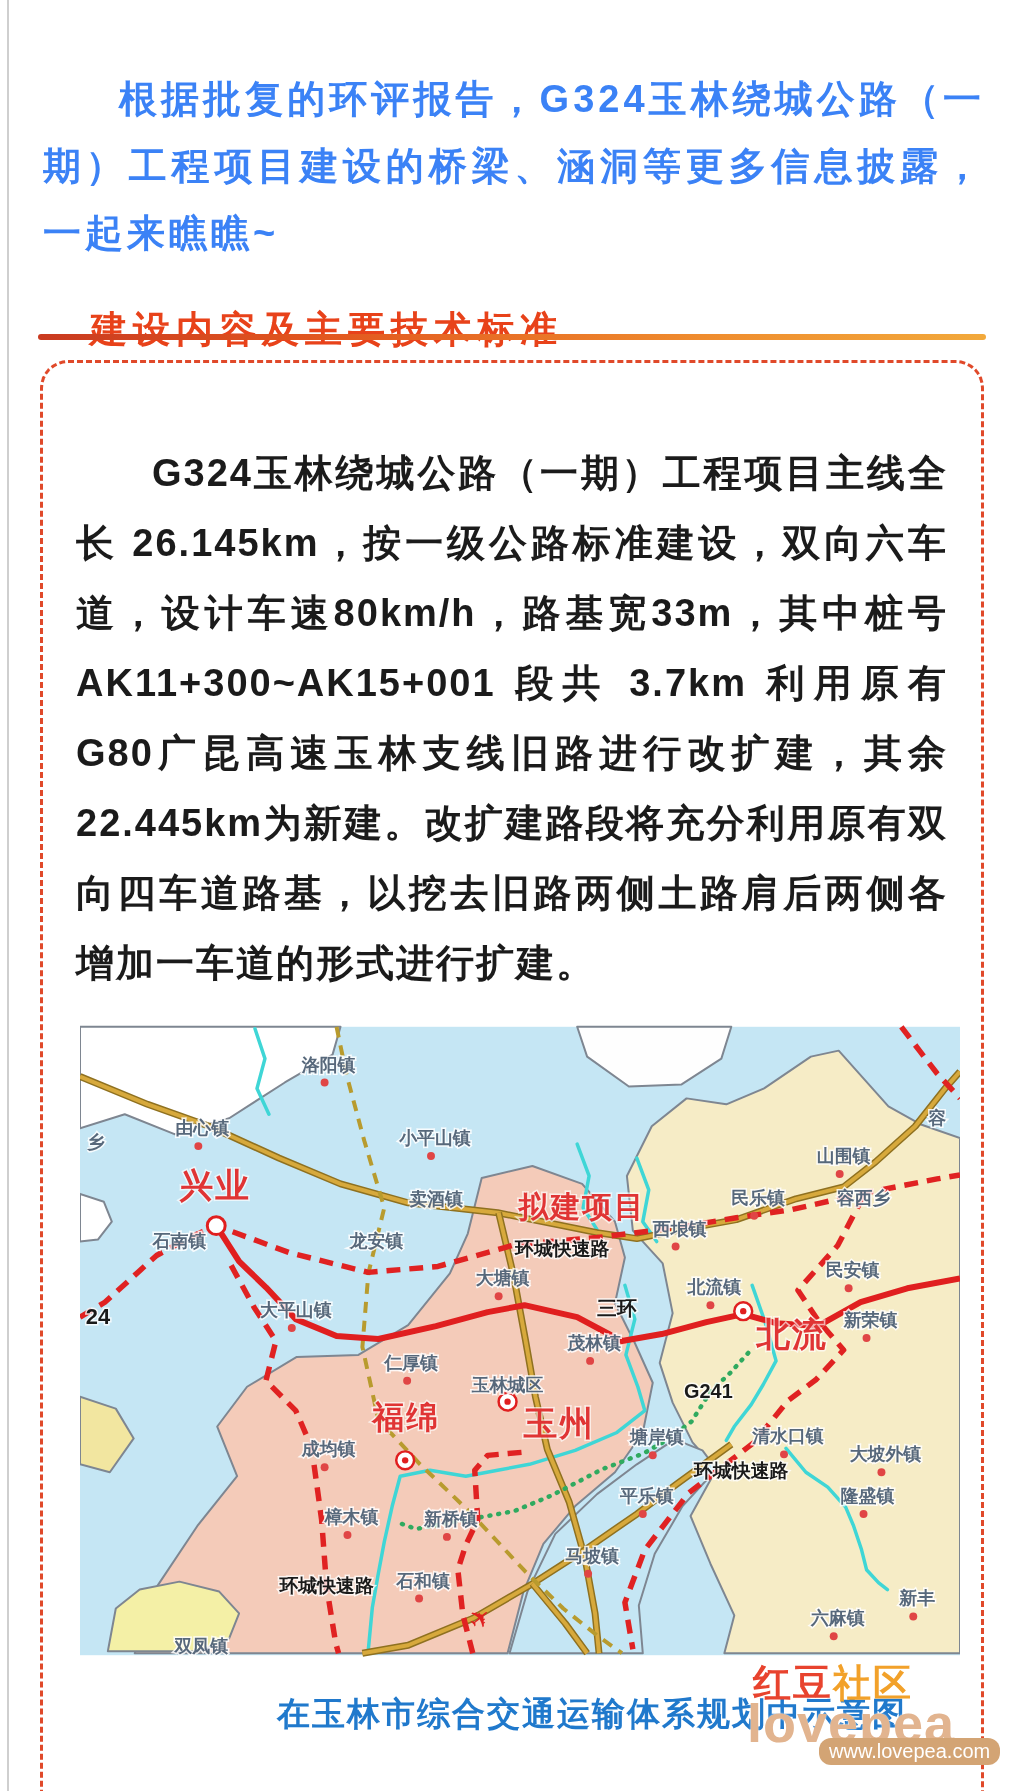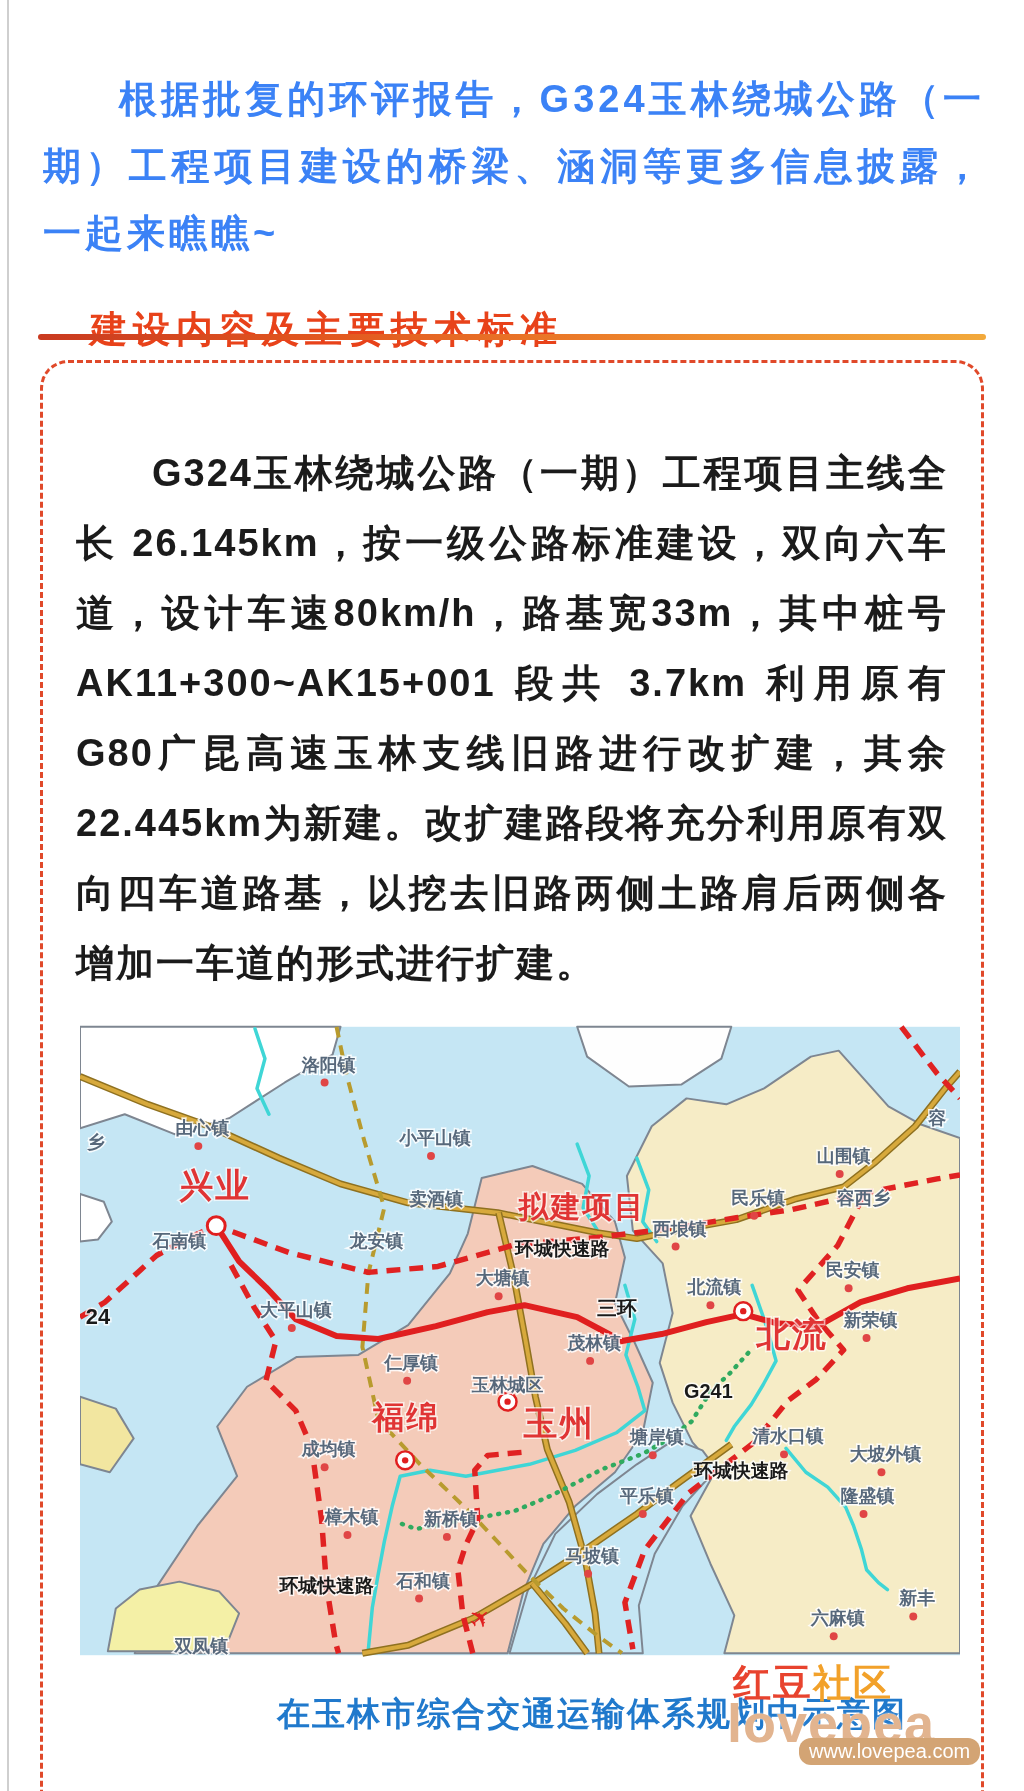--- a/index.html
+++ b/index.html
@@ -17,21 +17,21 @@
     line-height:70px;letter-spacing:2px;color:#1b1b1b;text-align:justify;text-indent:2em}
   .map-wrap{position:absolute;left:80px;top:1025px;width:880px;height:632px}
   .map-wrap svg{display:block}
   .t-town{font-size:18px;font-weight:700;fill:#57687b;paint-order:stroke;
     stroke:rgba(255,255,255,.85);stroke-width:3px}
   .t-black{font-weight:900;fill:#1a1a1a;paint-order:stroke;stroke:rgba(255,255,255,.8);stroke-width:3px}
   .t-city{font-weight:900;fill:#e03434;paint-order:stroke;stroke:rgba(255,255,255,.65);stroke-width:3px;
     letter-spacing:2px}
   .caption{position:absolute;left:43px;top:1692px;width:864px;text-align:right;
     font-size:33px;font-weight:900;color:#2079cc;letter-spacing:2px}
-  .watermark{position:absolute;left:727px;top:1658px;width:260px;height:110px}
+  .watermark{position:absolute;left:747px;top:1658px;width:260px;height:110px}
   .wm-brand{position:absolute;left:6px;top:0;font-size:38px;font-weight:900;letter-spacing:2px;white-space:nowrap}
   .wm-brand .red{color:#e8432e}
   .wm-brand .orange{color:#f2a12a}
   .wm-logo{position:absolute;left:0;top:34px;font-size:54px;font-weight:900;color:#e2b48f;
     letter-spacing:1px;text-shadow:0 0 2px #fff}
   .wm-url{position:absolute;left:72px;top:80px;background:#d3a474;color:#ffffff;font-size:20px;
     font-weight:400;padding:2px 10px;border-radius:12px;white-space:nowrap}
 </style>
 </head>
 <body>

